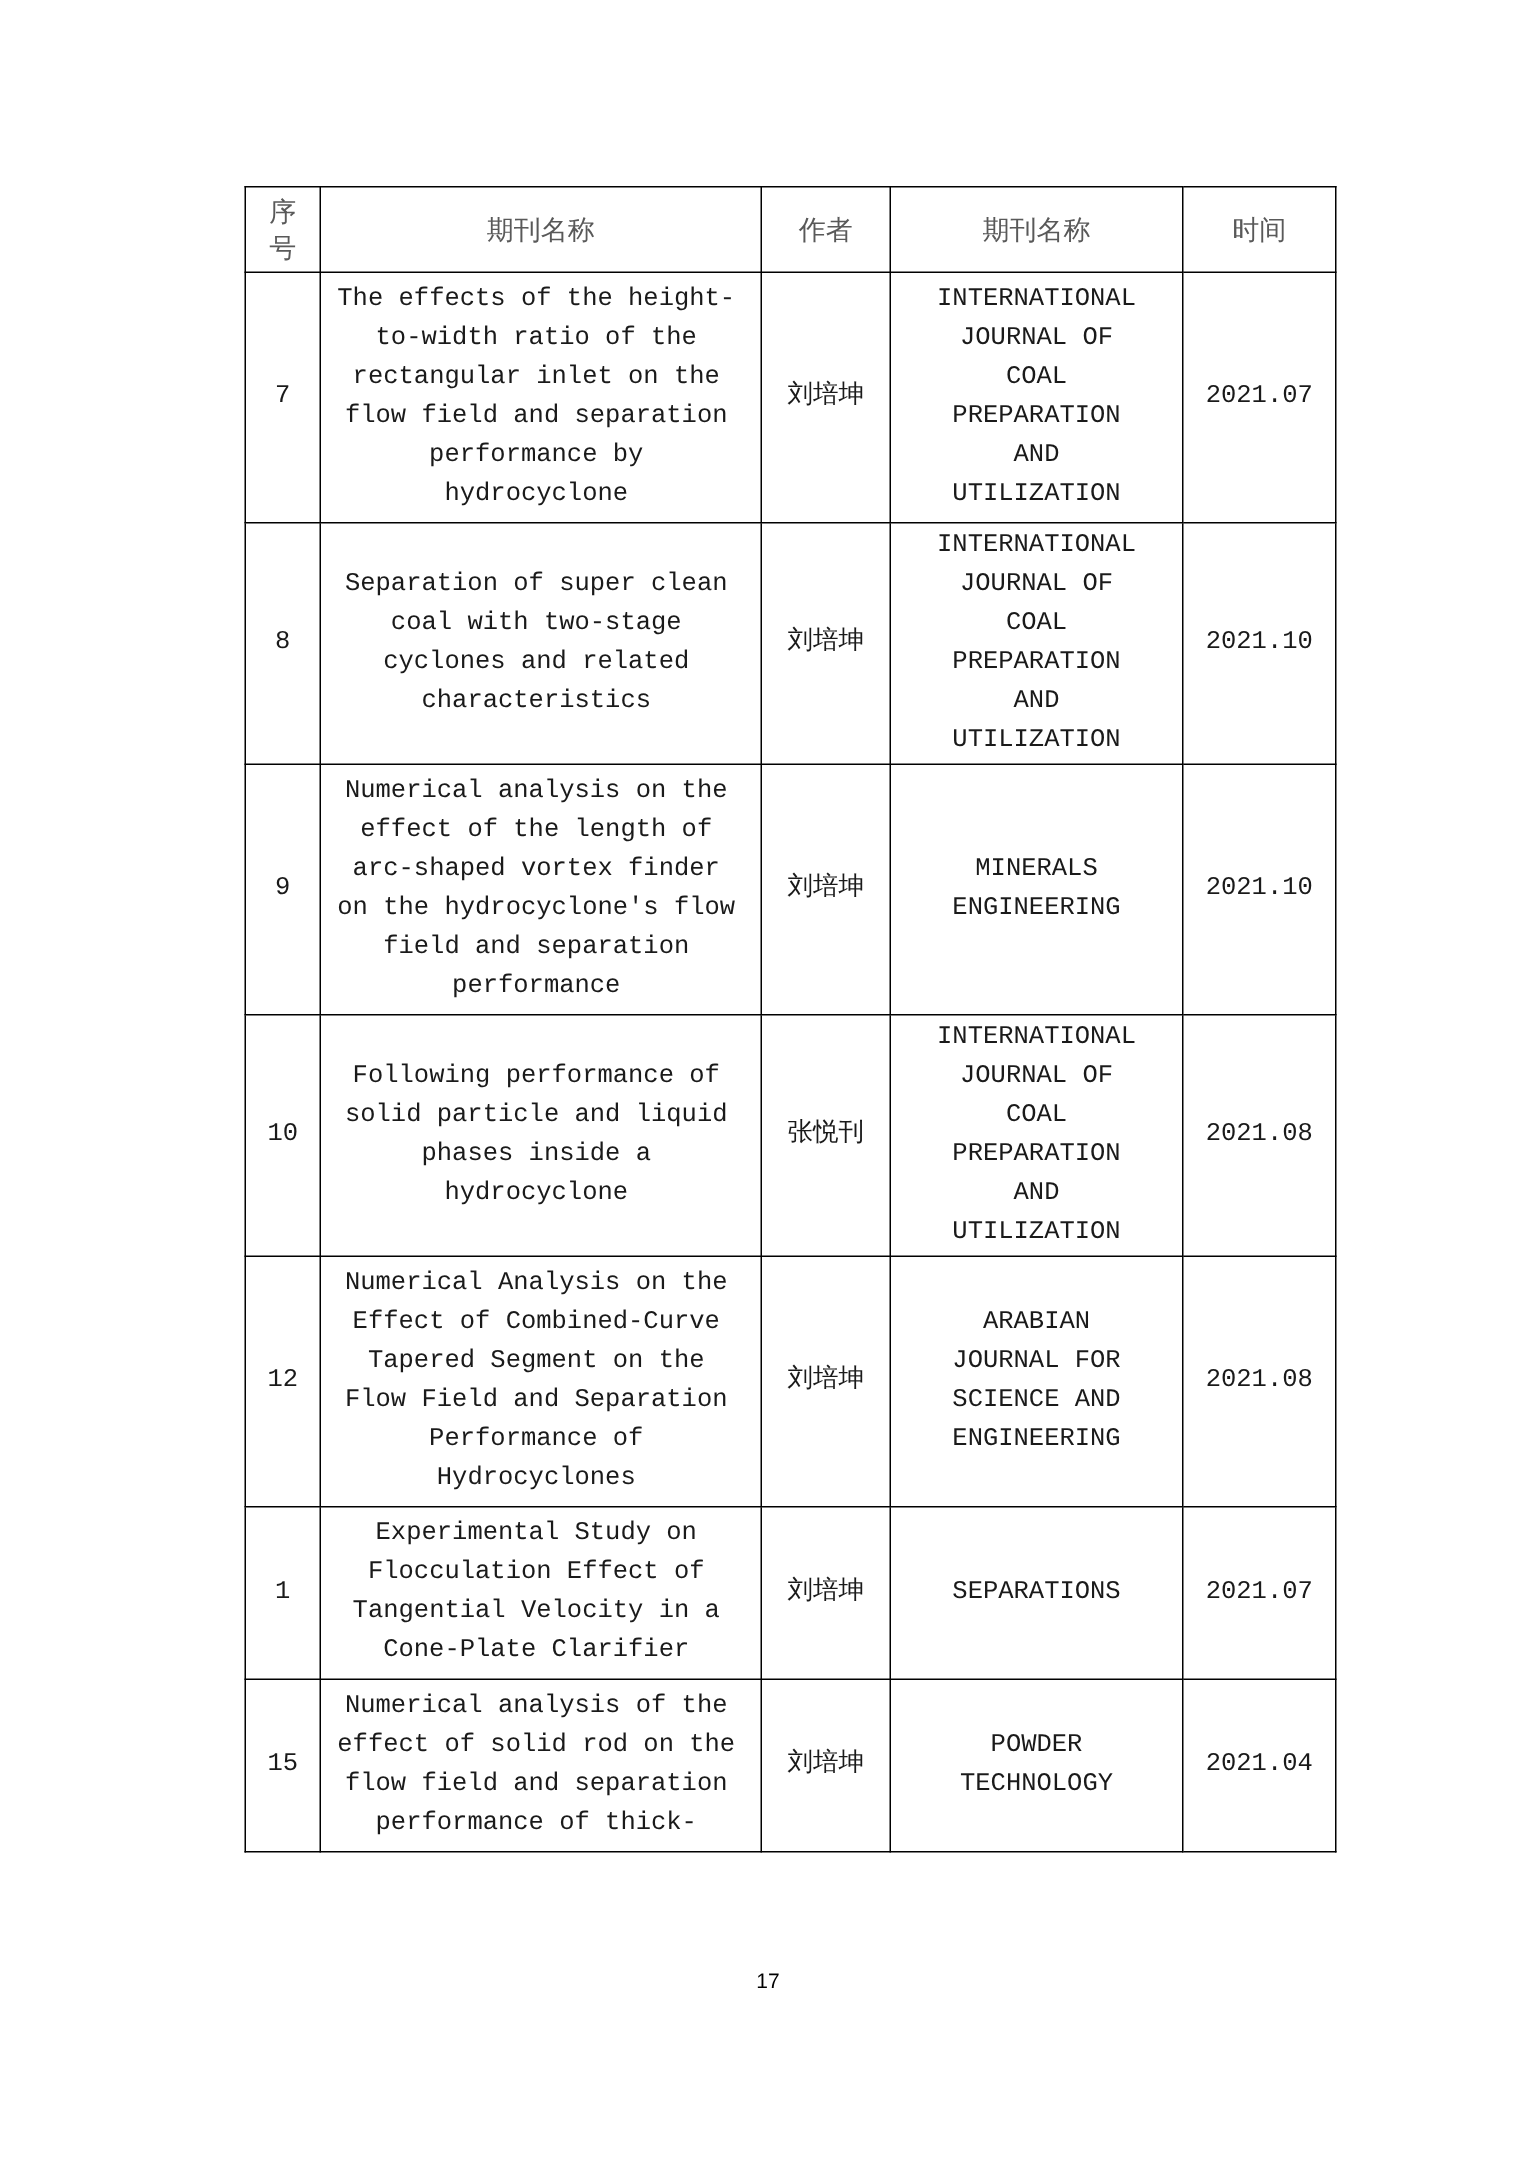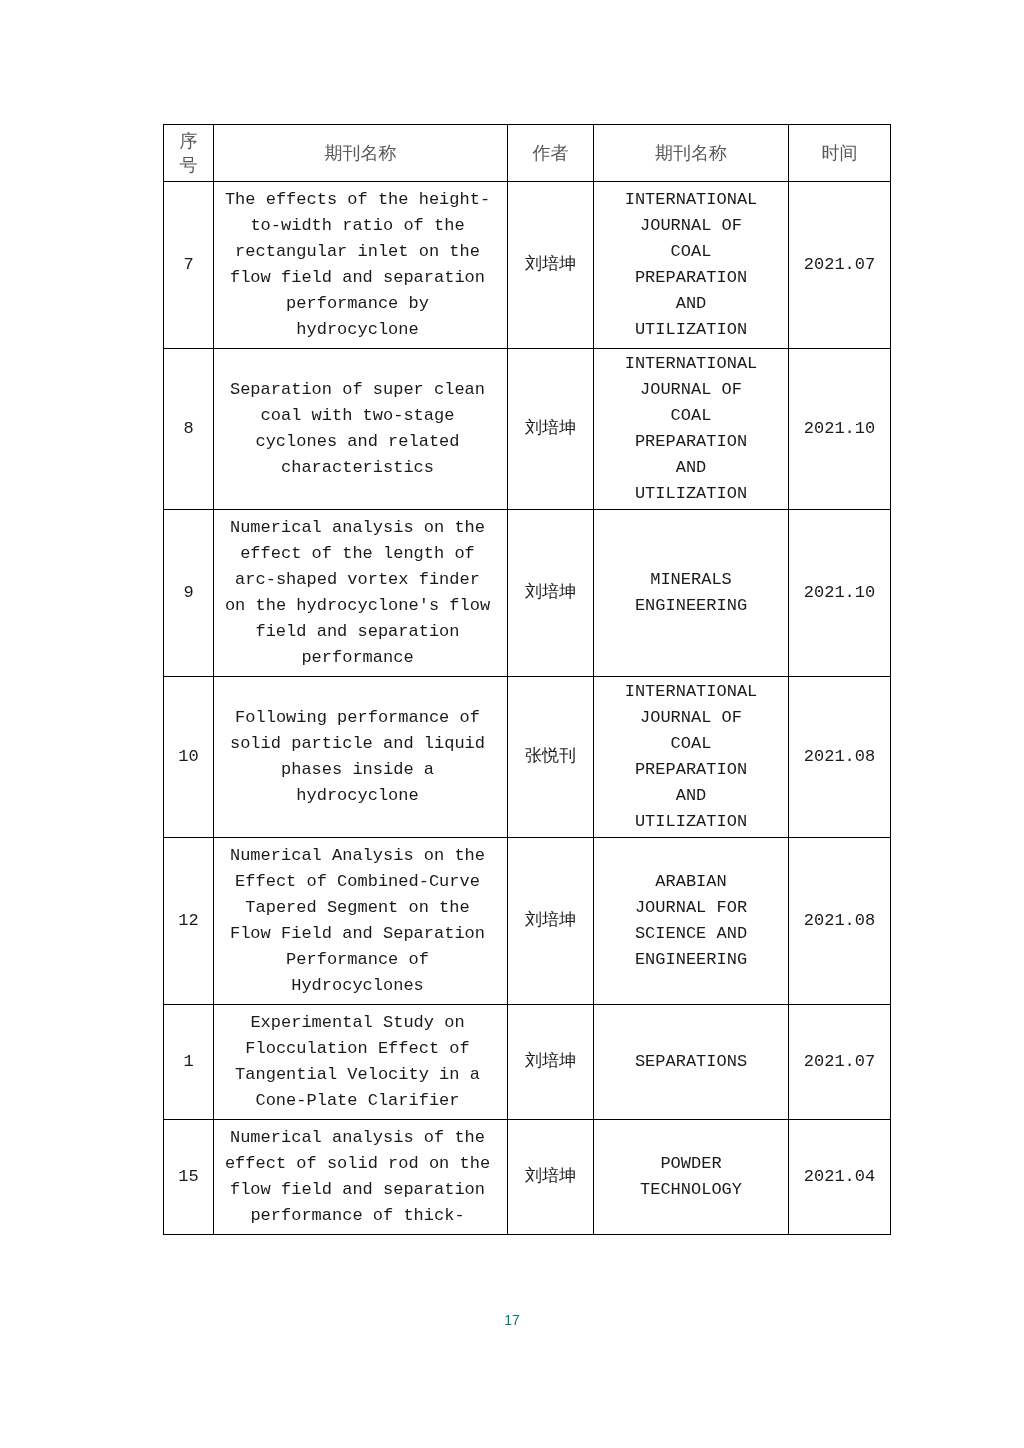--- a/index.html
+++ b/index.html
@@ -59,21 +59,21 @@
     padding: 2px 4px;
   }
   .page-number {
     position: absolute;
     top: 1312px;
     left: 0;
     width: 1024px;
     text-align: center;
     font-family: "Liberation Sans", "DejaVu Sans", sans-serif;
     font-size: 14px;
-    color: #0f766e;
+    color: #000000;
   }
 </style>
 </head>
 <body>
 
 <div class="doc-page">
 
   <table class="papers-table">
     <colgroup>
       <col style="width:50px">

